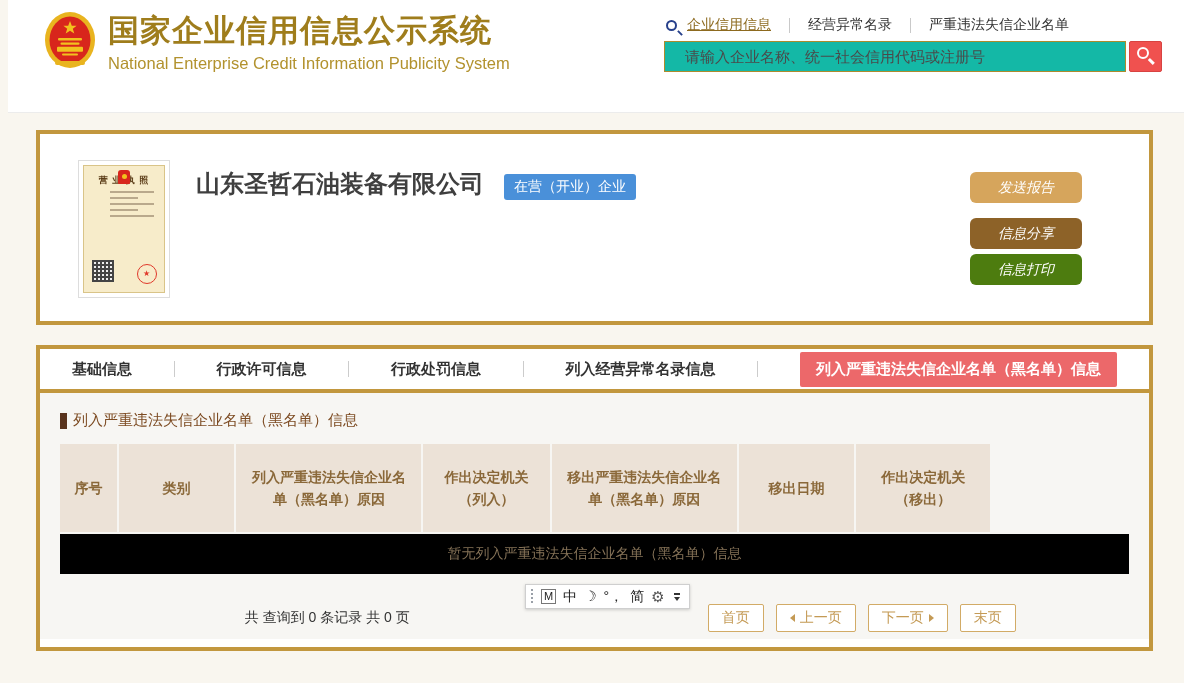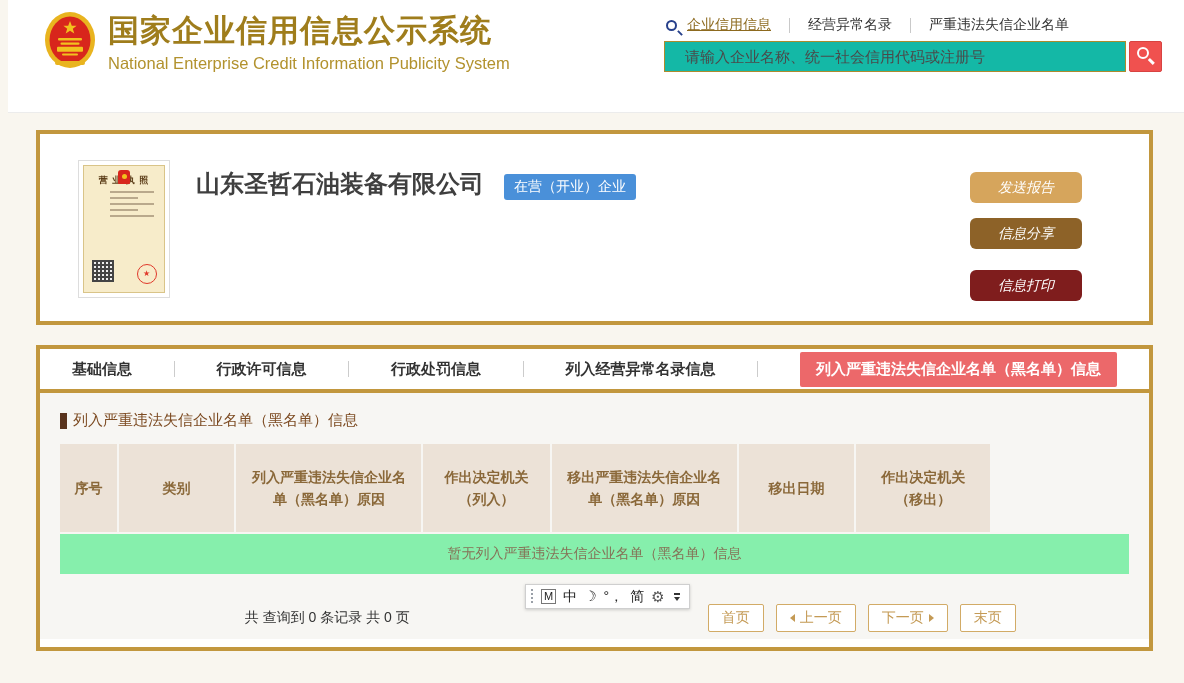--- a/index.html
+++ b/index.html
@@ -74,21 +74,21 @@
   .field-row { margin-bottom:8px; line-height:19px; }
   .field-label { font-weight:bold; color:#333; }
   .field-value { color:#666; margin-left:12px; }
 
   .action-btn {
     position:absolute; left:930px; width:112px; height:31px; border:none; border-radius:6px;
     color:#fff; font-size:14px; cursor:pointer; font-family:inherit;font-style:italic;
   }
   .btn-send  { top:38px;  background:#d6a55c; }
   .btn-share { top:84px;  background:#8d6228; }
-  .btn-print { top:136px; background:#7f1d1d; }
+  .btn-print { top:120px; background:#4d7c0f; }
 
   
   .detail-card { top:345px; height:306px; }
   .tab-row {
     height:40px; background:#fff; display:flex; align-items:center;
     justify-content:space-between; padding:0 32px;border-radius:8px;
   }
   .tab { font-size:15px; font-weight:bold; color:#333; cursor:pointer; white-space:nowrap; }
   .tab.active { background:#ec686a; color:#fff; font-weight:bold; padding:8px 16px; border-radius:2px; }
   .tab-sep { width:1px; height:16px; background:#ccc; }
@@ -103,21 +103,21 @@
   .blk-th {
     background:#ece2d7; color:#8a6839; font-size:14px; font-weight:bold;
     min-height:88px; display:flex; align-items:center; justify-content:center;
     text-align:center; padding:8px 12px; line-height:22px; border-right:2px solid #f7f6f3;
   }
   .blk-th:last-child { border-right:none; }
   .c1{width:5.5%;} .c2{width:11%;} .c3{width:17.5%;} .c4{width:13%;}
   .c5{width:12%;} .c6{width:17.5%;} .c7{width:11%;} .c8{width:12.5%;}
 
   .empty-row {
-    margin-top:2px; height:40px; background:#86efac; display:flex;
+    margin-top:2px; height:40px; background:#000000; display:flex;
     align-items:center; justify-content:center; font-size:14px; color:#857257;text-align:center;
   }
 
   .pagination-row { display:flex; align-items:center; margin-top:30px; }
   .page-summary { flex:1; text-align:center; font-size:14px; color:#333; }
   .page-buttons { flex:1; display:flex; justify-content:center; gap:12px; }
   .page-btn {
     background:#fff; border:1px solid #d2ab66; color:#c49a55; font-size:14px;
     padding:4px 13px; border-radius:2px; cursor:pointer; font-family:inherit;
     display:flex; align-items:center; gap:5px;

